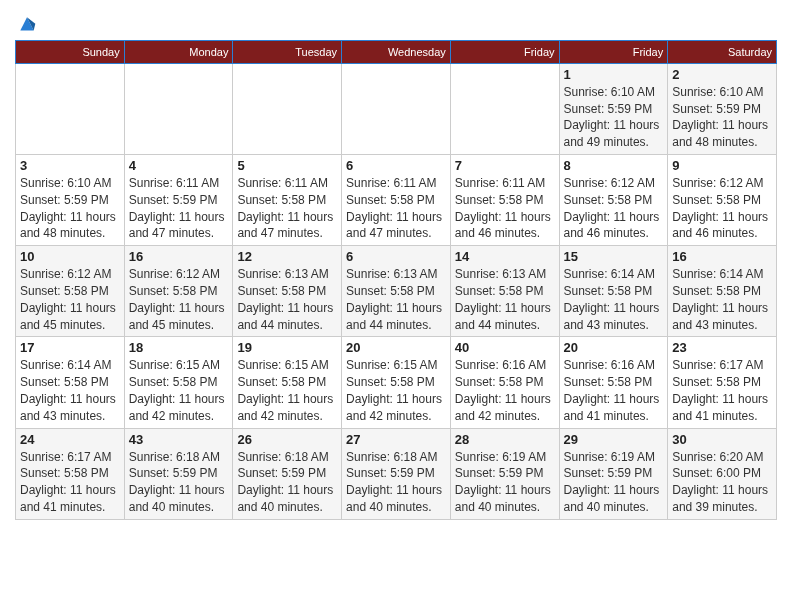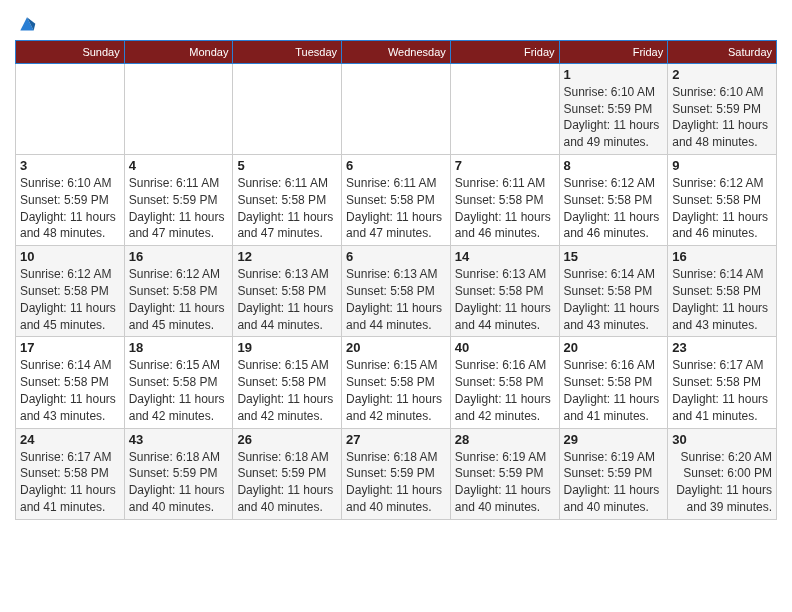--- a/index.html
+++ b/index.html
@@ -315,20 +315,20 @@
 Daylight: 11 hours and 40 minutes.</div>
           </td>
           <td>
             <span class="day-num">29</span>
             <div class="day-info" style="white-space: pre-line;">Sunrise: 6:19 AM
 Sunset: 5:59 PM
 Daylight: 11 hours and 40 minutes.</div>
           </td>
           <td>
             <span class="day-num">30</span>
-            <div class="day-info" style="white-space: pre-line; text-align: right;">Sunrise: 6:20 AM
+            <div class="day-info" style="white-space: pre-line;">Sunrise: 6:20 AM
 Sunset: 6:00 PM
 Daylight: 11 hours and 39 minutes.</div>
           </td>
         </tr>
       </tbody>
   </table>
 </div>
 
 </body></html>

